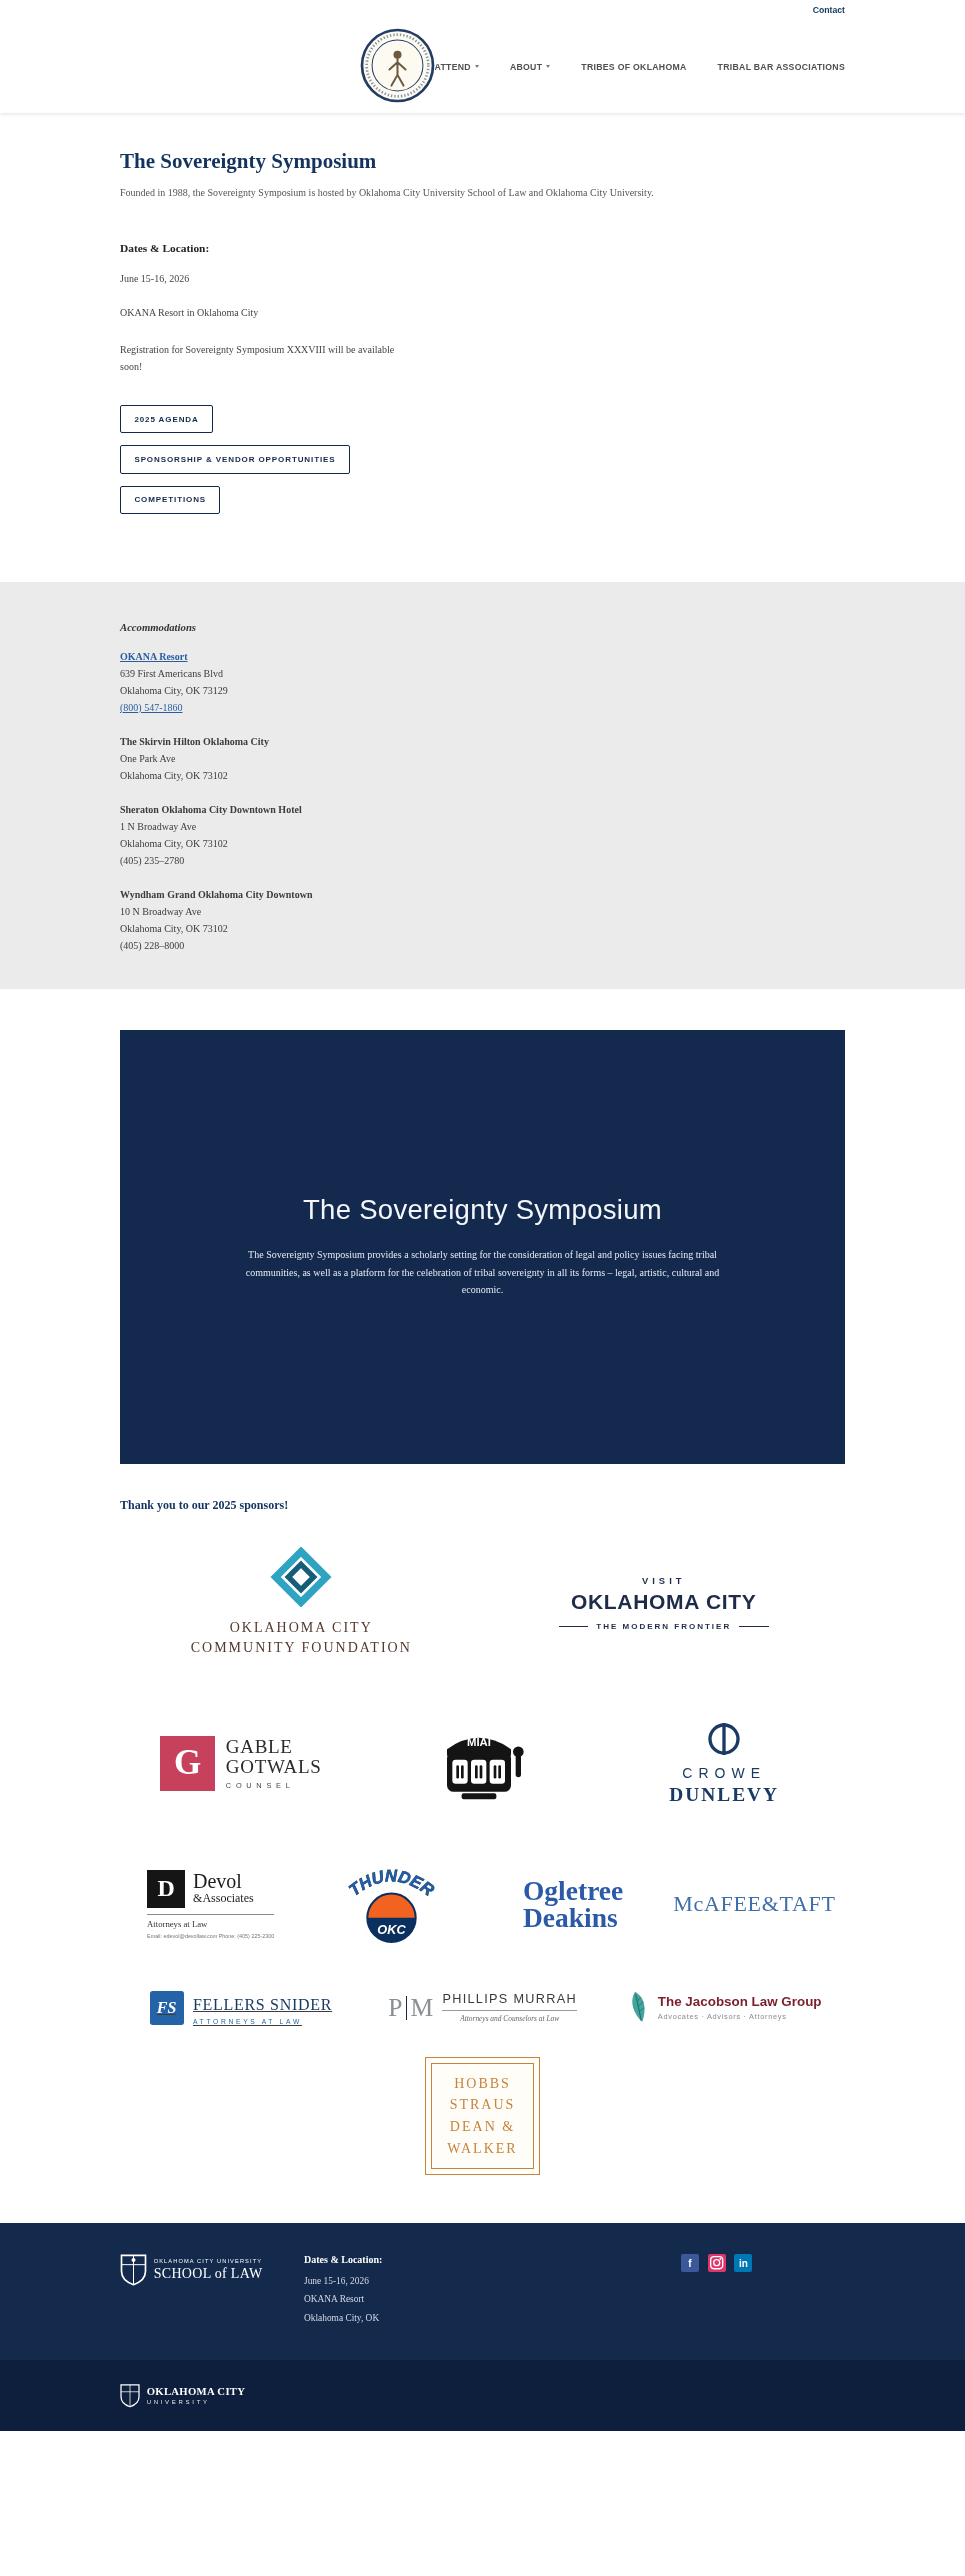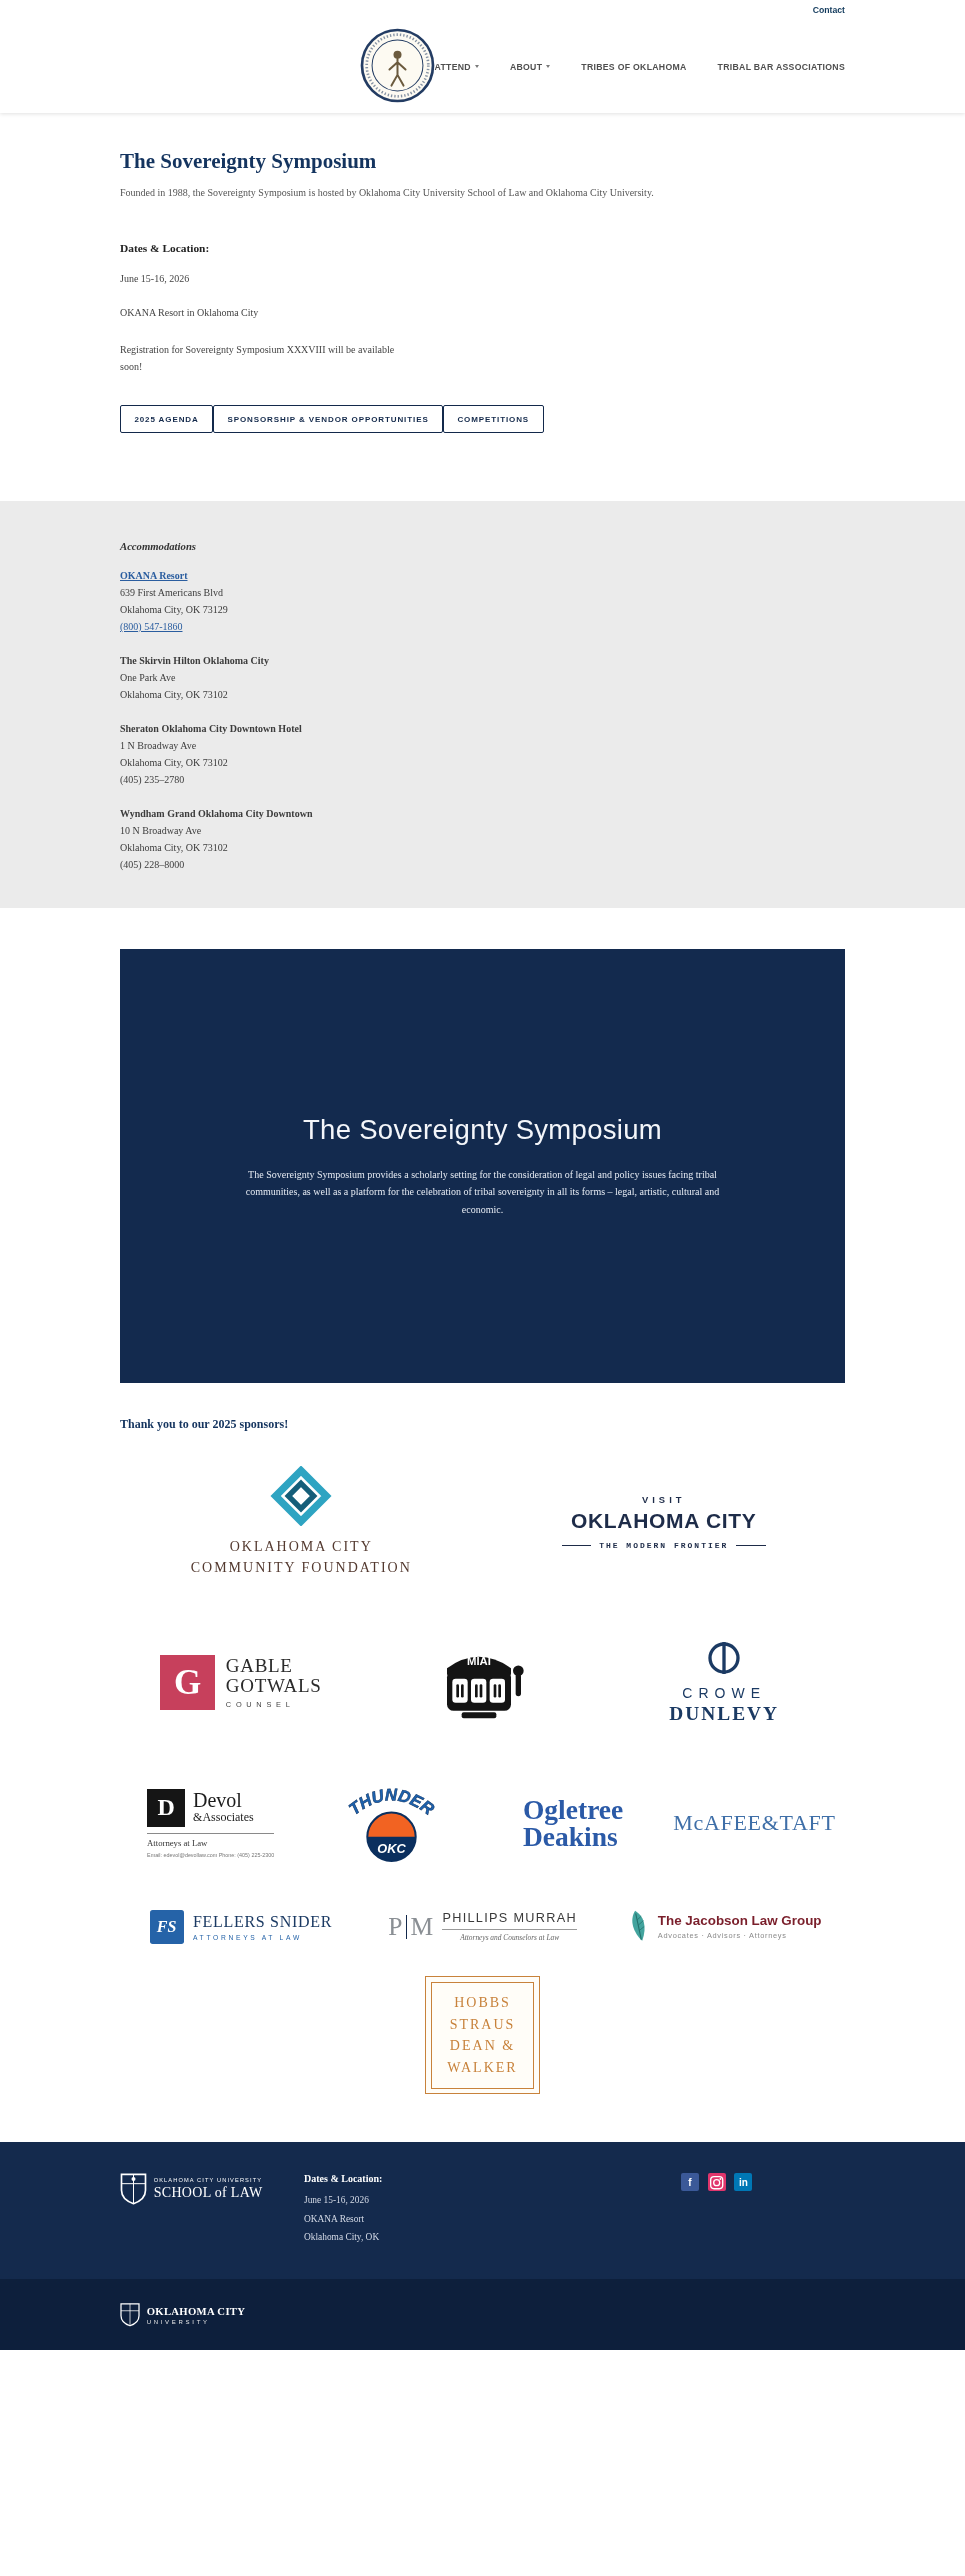--- a/index.html
+++ b/index.html
@@ -35,21 +35,21 @@
     border-top:3.4px solid #7a7a7a;
   }
 
   
   .intro { padding:36px 0 56px; }
   .intro h1 { font-size:21px; font-weight:700; color:#14345f; margin-bottom:13.4px; }
   .intro .desc { font-size:10px; color:#555; margin-bottom:44px; }
   .intro h3 { font-size:11.4px; font-weight:700; color:#222; margin-bottom:19px; }
   .intro .line { font-size:10px; color:#444; margin-bottom:23px; }
   .intro .note { font-size:10px; color:#444; max-width:276px; line-height:1.7; margin:9.4px 0 29.5px; }
-  .btn-stack { display:flex; flex-direction:row; align-items:flex-start; }
+  .btn-stack { display:flex; flex-direction:column; align-items:flex-start; }
   .btn {
     font-family:"Liberation Sans", sans-serif; font-size:8px; font-weight:600;
     letter-spacing:0.9px; text-transform:uppercase; color:#13294b;
     border:1.3px solid #13294b; border-radius:2px; background:#fff;
     padding:8.7px 13.4px; margin-bottom:12px; cursor:pointer; display:inline-block;
   }
 
   
   .accommodations { background:#ebebeb; padding:39px 0 35px; }
   .acc-heading { font-style:italic; font-weight:700; font-size:10.7px; color:#333; margin-bottom:14.7px; }
@@ -82,21 +82,21 @@
   .srow4 { margin-bottom:32px; }
 
   .logo-okccf { text-align:center; cursor:pointer; }
   .logo-okccf svg { margin-bottom:9.4px; }
   .okccf-text { font-size:14px; letter-spacing:2px; color:#53392f; line-height:1.45; }
 
   .logo-visitokc { text-align:center; color:#1e2c49; cursor:pointer; }
   .v-visit { font-family:"Liberation Sans", sans-serif; font-size:9.4px; letter-spacing:4px; font-weight:600; margin-bottom:4px; }
   .v-name { font-family:"Liberation Sans", sans-serif; font-size:21px; font-weight:800; letter-spacing:0.7px; margin-bottom:8px; }
   .v-tag { display:flex; align-items:center; gap:8px; justify-content:center;
-           font-family:Liberation Mono, monospace; font-size:8px; letter-spacing:2px; font-weight:700; }
+           font-family:Liberation Sans, sans-serif; font-size:8px; letter-spacing:2px; font-weight:700; }
   .v-tag .tline { width:29.5px; height:1.3px; background:#1e2c49; }
 
   .logo-gable { display:flex; align-items:center; cursor:pointer; }
   .gable-sq { width:55px; height:55px; background:#c7405c; color:#fff; display:flex;
               align-items:center; justify-content:center; font-size:35px; font-weight:700; }
   .gable-text { margin-left:10.7px; }
   .g1 { font-size:19px; color:#2b2b2b; letter-spacing:0.7px; line-height:1.05; }
   .g2 { font-family:"Liberation Sans", sans-serif; font-size:7.4px; letter-spacing:4.7px; color:#444; margin-top:4.7px; }
 
   .logo-miai { cursor:pointer; }
@@ -115,21 +115,21 @@
   .dv2 { font-size:12px; color:#1c1c1c; }
   .dv3 { border-top:0.7px solid #8a8a8a; margin-top:6.7px; padding-top:4px; font-size:8.7px; color:#333; }
   .dv4 { font-size:5.4px; color:#777; margin-top:3.4px; font-family:"Liberation Sans", sans-serif; }
 
   .logo-thunder { cursor:pointer; }
 
   .logo-ogletree { font-size:27.5px; font-weight:700; color:#2b5aa7; line-height:1.0; cursor:pointer; }
 
   .logo-mcafee { font-size:22px; color:#3f6fa8; letter-spacing:0.7px; cursor:pointer; }
 
-  .logo-fellers { display:flex; align-items:center; cursor:pointer; }
+  .logo-fellers { display:flex; align-items:flex-end; cursor:pointer;text-decoration:underline; }
   .fs-sq { width:34px; height:34px; background:#2563a8; color:#fff; border-radius:2.7px;
            display:flex; align-items:center; justify-content:center;
            font-size:16px; font-weight:700; font-style:italic; }
   .fs-text { margin-left:9.4px; }
   .fs1 { font-size:16px; color:#1b3a63; letter-spacing:0.7px; }
   .fs2 { font-family:"Liberation Sans", sans-serif; font-size:6.7px; letter-spacing:2.7px; color:#2563a8; margin-top:3.4px; }
 
   .logo-phillips { display:flex; align-items:center; cursor:pointer; }
   .pm-mono { display:flex; align-items:center; font-size:25.5px; color:#8a8f94; }
   .pm-bar { width:1.3px; height:24px; background:#13294b; margin:0 3.4px; display:inline-block; }

